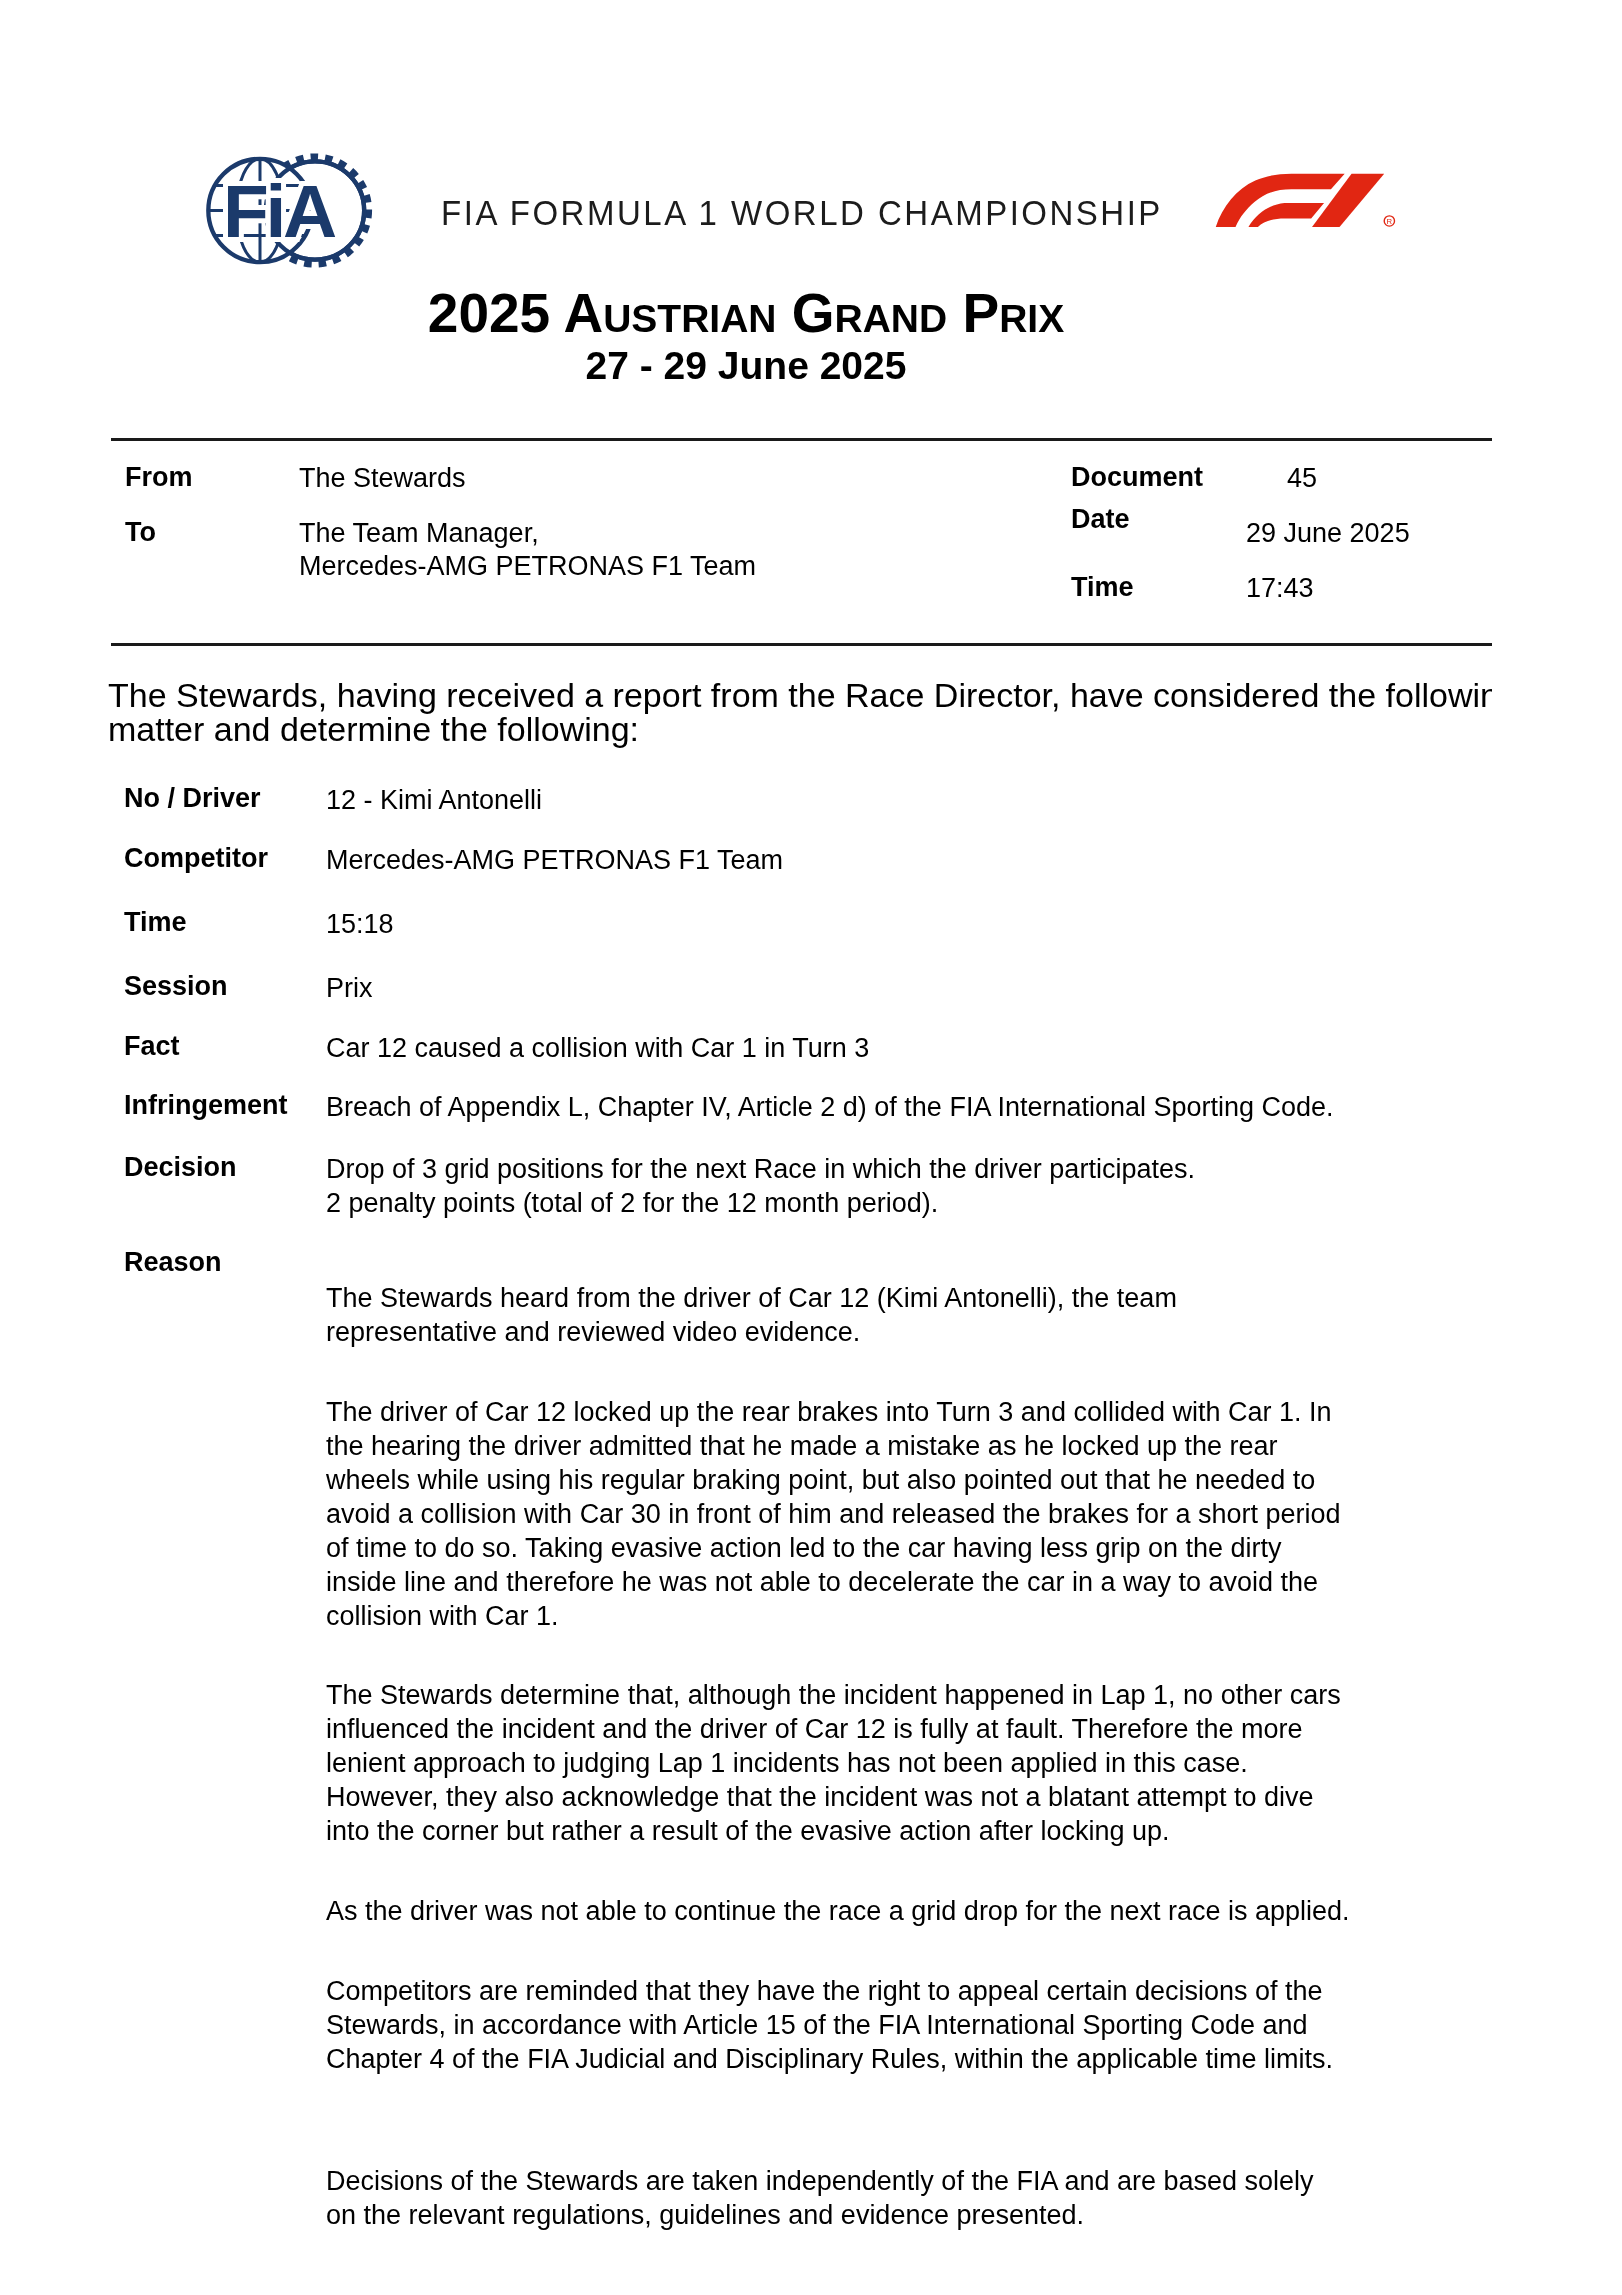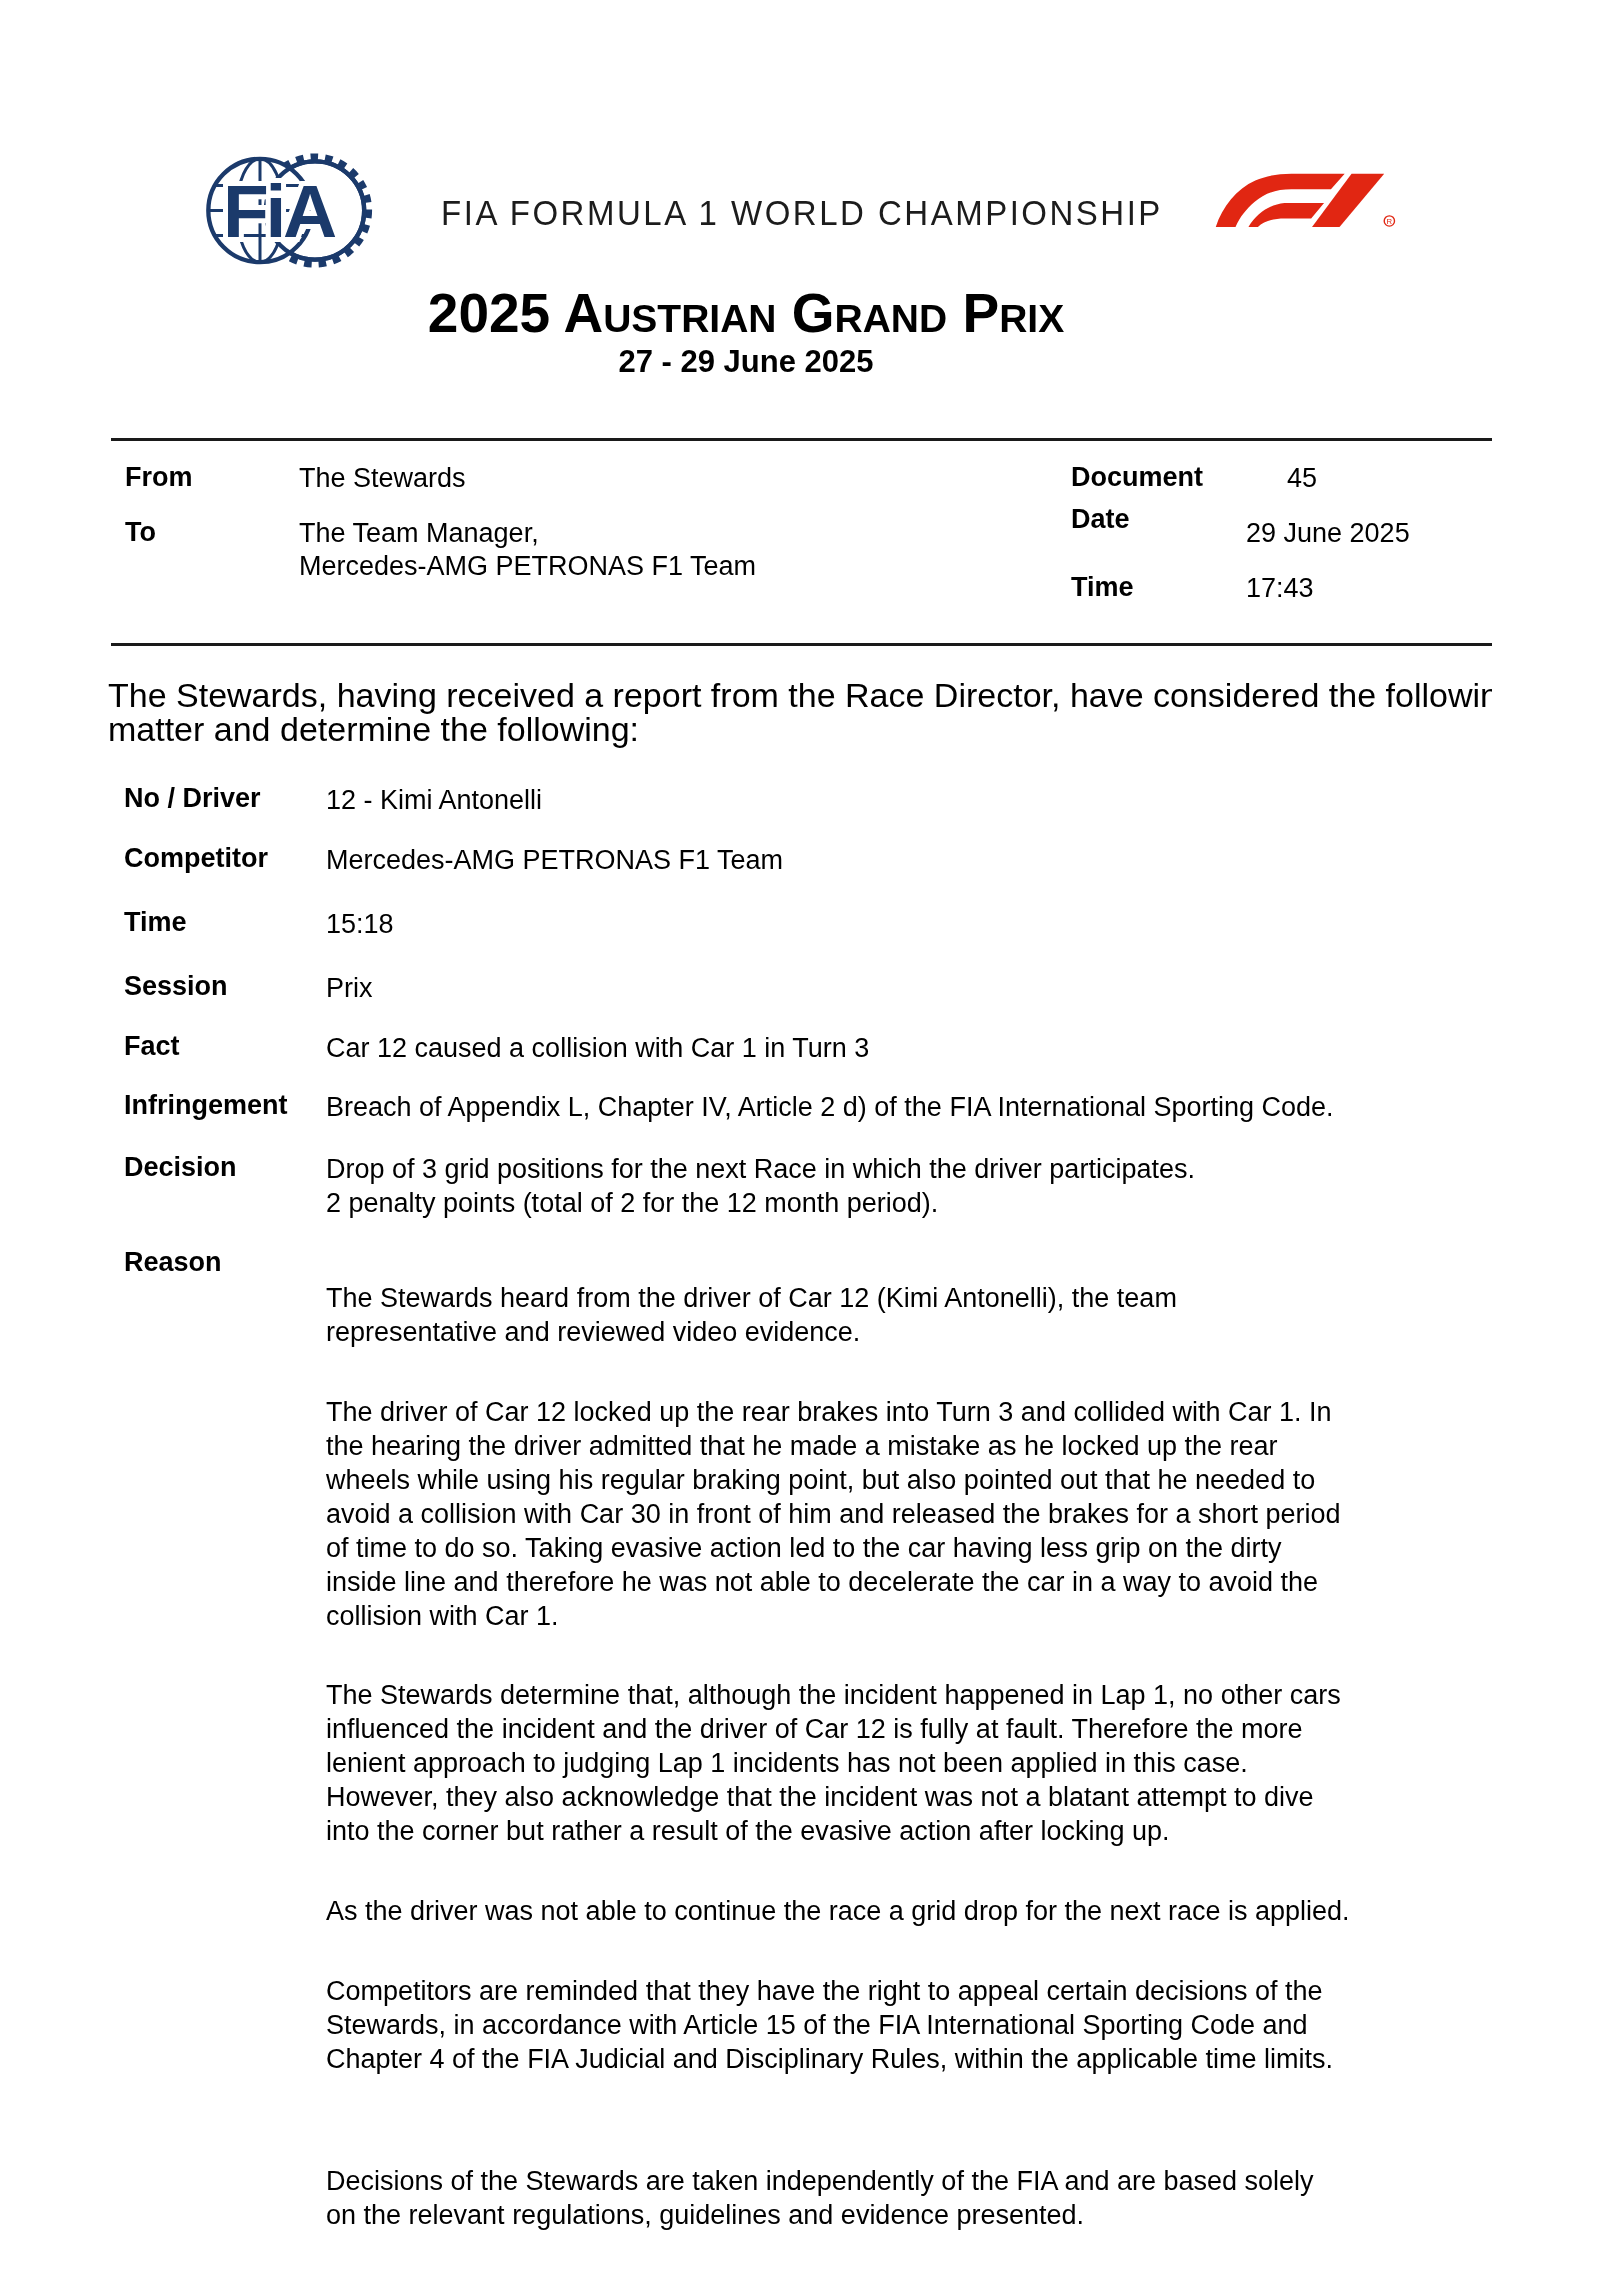--- a/index.html
+++ b/index.html
@@ -33,21 +33,21 @@
     position:absolute;left:0;top:281px;width:100%;
     text-align:center;
     font-size:55px;font-weight:bold;
     font-variant:small-caps;
     letter-spacing:0px;
     white-space:nowrap;
   }
   .subtitle{
     position:absolute;left:0;top:344px;width:100%;
     text-align:center;
-    font-size:31px;font-weight:bold;
+    font-size:39px;font-weight:bold;
     white-space:nowrap;
   }
   
   .rule{position:absolute;left:111px;width:1424px;height:2.5px;background:var(--rule);}
   .rule-top{top:438px;}
   .rule-bottom{top:643px;}
   
   .meta-label{position:absolute;font-size:27px;font-weight:bold;white-space:nowrap;}
   .meta-value{position:absolute;font-size:27px;line-height:33px;white-space:pre-line;}
   .from-label{left:125px;top:462px;}

